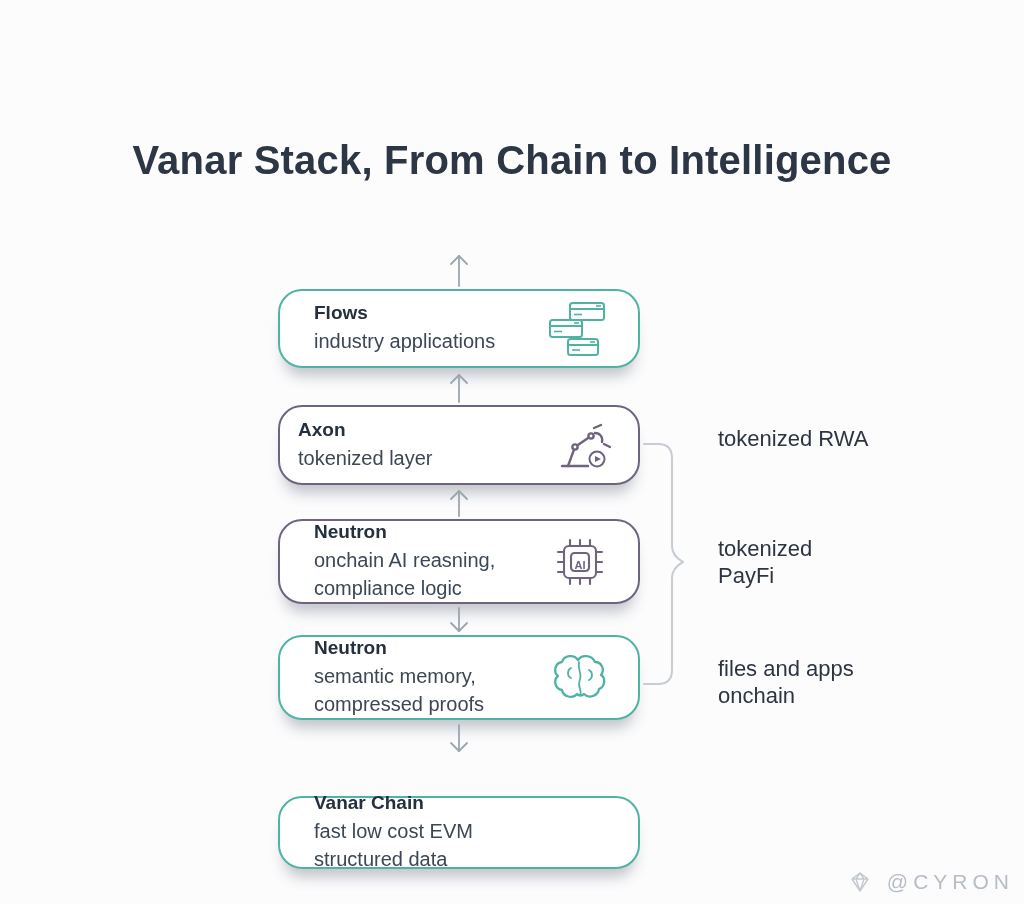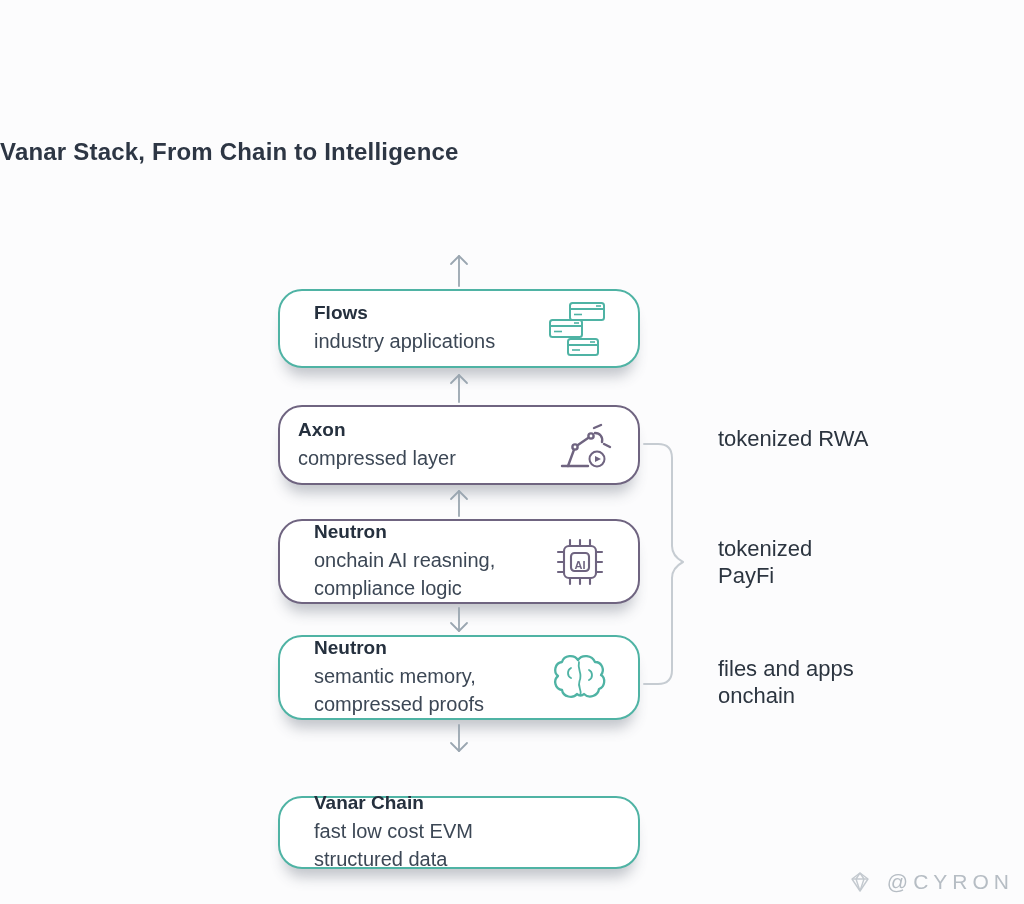--- a/index.html
+++ b/index.html
@@ -5,22 +5,22 @@
   * { margin:0; padding:0; box-sizing:border-box; }
   html,body { width:1024px; height:904px; }
   body {
     font-family:"Liberation Sans", sans-serif;
     background:#fcfcfd;
     position:relative;
     overflow:hidden;
   }
   .page-title {
     position:absolute; top:138px; left:0; width:100%;
-    text-align:left;
-    font-size:24px; font-weight:700; color:#2d3644;
+    text-align:center;
+    font-size:40px; font-weight:700; color:#2d3644;
     letter-spacing:0.2px;
   }
   .box {
     position:absolute; left:278px; width:362px;
     background:#fff;
     border:2px solid #4fb3a4;
     border-radius:24px;
     box-shadow:0 14px 14px -6px rgba(60,70,85,0.30);
     display:flex; align-items:center; justify-content:space-between;
     padding:10px 26px 10px 34px;
@@ -85,21 +85,21 @@
 <div class="arrow" style="top:372px;height:31px;">
   <svg viewBox="0 0 24 31" fill="none">
       <path d="M4 11 L12 3 L20 11" stroke="#9aa6b0" stroke-width="1.8" stroke-linecap="round" stroke-linejoin="round"></path>
       <line x1="12" y1="3" x2="12" y2="30" stroke="#9aa6b0" stroke-width="1.8" stroke-linecap="round"></line>
     </svg>
 </div>
 
 <div class="box purple" style="top:405px;height:80px;padding-left:18px;">
   <div class="box-text">
     <div class="box-title">Axon</div>
-    <div class="box-sub">compressed layer</div>
+    <div class="box-sub">tokenized layer</div>
   </div>
   <div class="box-icon">
     <svg viewBox="0 0 64 56" fill="none" stroke="#6f6480" stroke-width="2.4" stroke-linecap="round" stroke-linejoin="round">
       <path d="M14 49 h26"></path>
       <path d="M20 49 L27 30 L43 19"></path>
       <circle cx="27" cy="30" r="2.6" fill="#fff"></circle>
       <circle cx="43" cy="19" r="2.6" fill="#fff"></circle>
       <path d="M47 16 c5 0 8 4 7 9"></path>
       <path d="M46 11 l7 -3"></path>
       <path d="M56 27 l6 3"></path>

